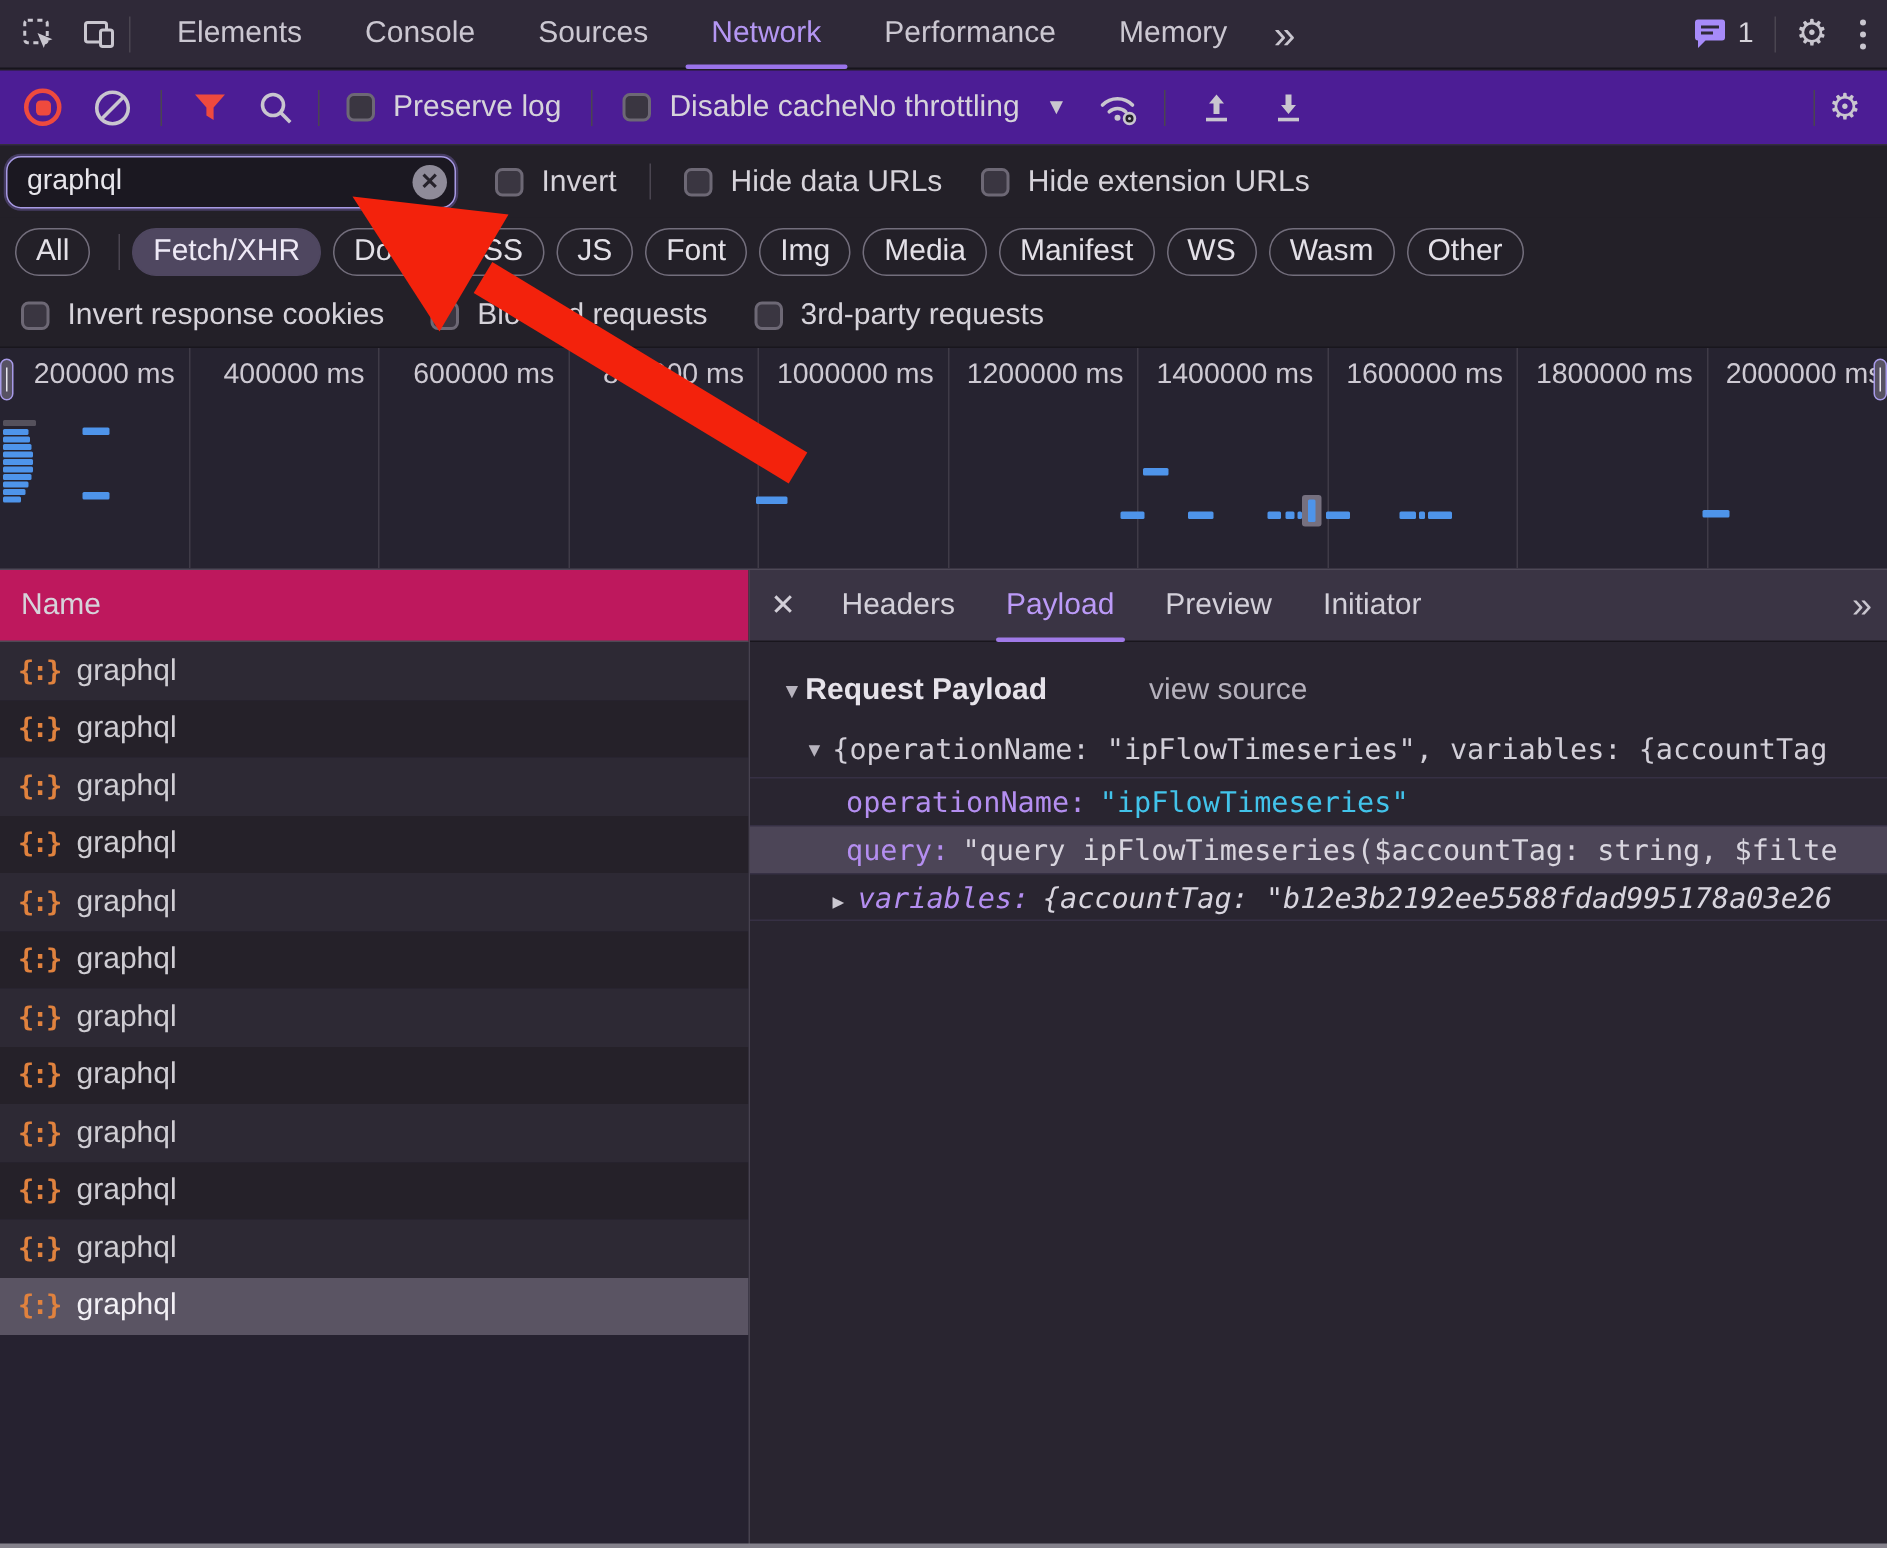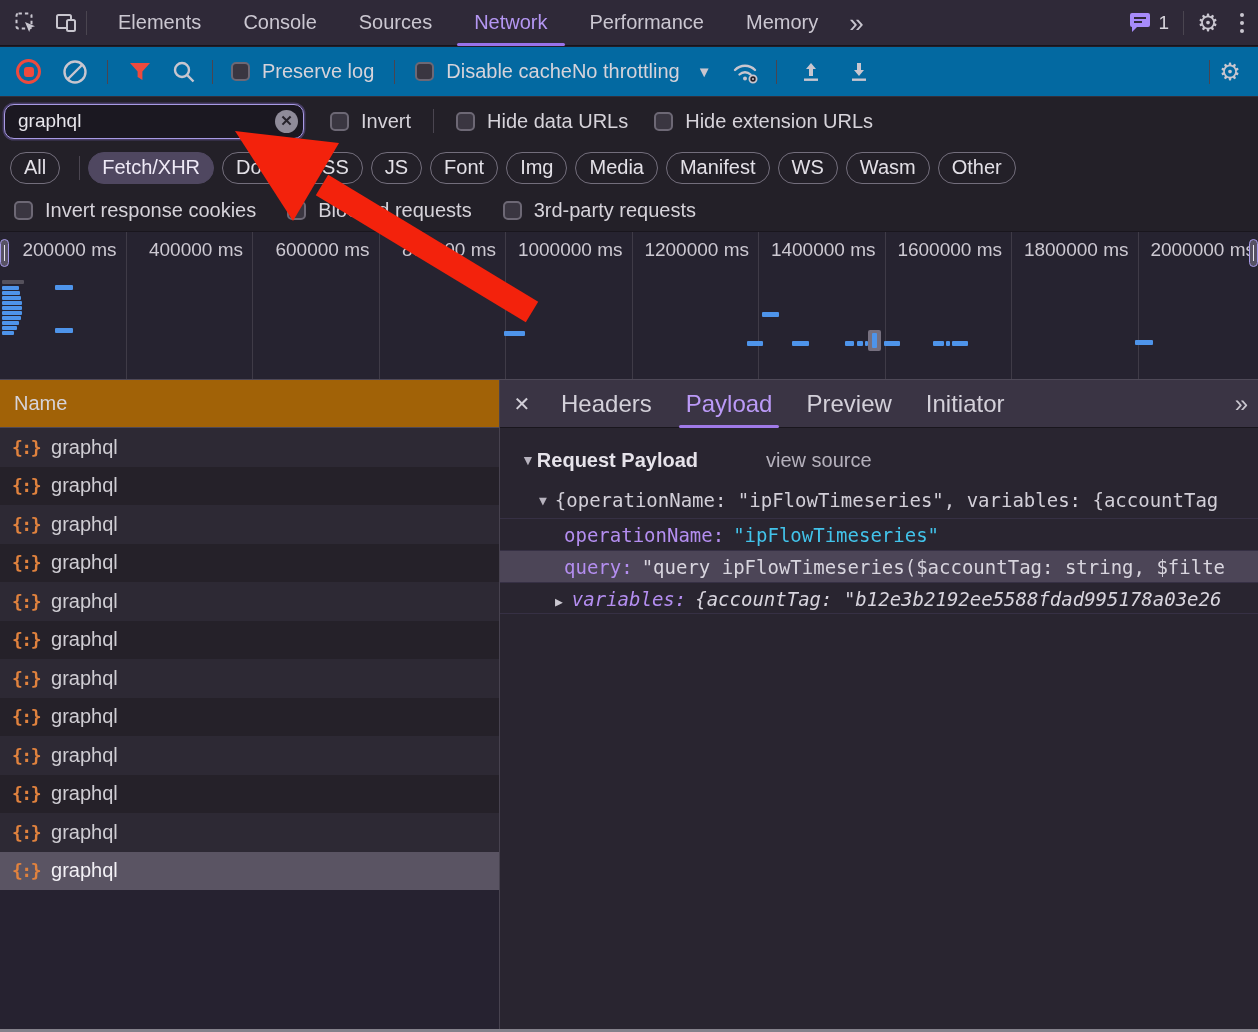--- a/index.html
+++ b/index.html
@@ -22,21 +22,21 @@
     background:#9a73ea; border-radius:2px; }
   .chev { color:#c9c6cf; font-size:26px; line-height:1; padding:0 10px; cursor:pointer; }
   .spacer { flex:1; }
   .bubble-wrap { display:flex; align-items:center; gap:7px; cursor:pointer; margin-right:14px; }
   .bubble-count { color:#d6d3da; font-size:19px; }
   .dots { display:flex; flex-direction:column; gap:4px; padding:0 14px 0 8px; cursor:pointer; }
   .dots i { width:4px; height:4px; border-radius:50%; background:#c9c6cf; }
   .tabbar .gear { font-size:24px; margin:0 4px; }
 
   
-  .toolbar { position:absolute; left:0; top:47px; width:100%; height:50px; background:#0369a1;
+  .toolbar { position:absolute; left:0; top:47px; width:100%; height:50px; background:#4c1d95;
     display:flex; align-items:center; border-bottom:1px solid #332f3b; }
   .rec { width:25px; height:25px; border:3px solid #ee4a3e; border-radius:50%; margin-left:16px;
     display:flex; align-items:center; justify-content:center; cursor:pointer; }
   .rec i { width:10px; height:10px; background:#ee4a3e; border-radius:3px; }
   .tool-ic { display:flex; align-items:center; justify-content:center; width:44px; height:40px; cursor:pointer; }
   .cb { width:19px; height:19px; border:2px solid #6d6875; border-radius:5px; background:#3a3641;
     flex:0 0 auto; cursor:pointer; }
   .cb-row { display:flex; align-items:center; gap:12px; cursor:pointer; }
   .lbl { font-size:20px; color:#d6d3da; white-space:nowrap; }
   .throttle { display:flex; align-items:center; gap:17px; cursor:pointer; }
@@ -79,35 +79,35 @@
   .tl-bar.gray { background:#55515c; }
   .tl-bar.marker { background:#76707f; border-radius:2px; }
   .grip { position:absolute; top:7px; width:9px; height:28px; background:#575263;
     border:1.5px solid #a79ae8; border-radius:5px; cursor:col-resize; }
   .grip::after { content:""; position:absolute; left:2.5px; top:5px; bottom:5px; width:1.5px; background:#e8e6ee; }
   .grip.left { left:0; } .grip.right { left:1249px; }
 
   
   .content { position:absolute; left:0; top:380px; width:100%; height:652px; display:flex; }
   .table { width:500px; height:100%; background:#262230; border-right:1px solid #47424f; overflow:hidden; }
-  .table-header { height:48px; display:flex; align-items:center; padding-left:14px; background:#a16207;
+  .table-header { height:48px; display:flex; align-items:center; padding-left:14px; background:#be185d;
     border-bottom:1px solid #4e4855; color:#d6d3da; font-size:20px; }
   .req-row { height:38.5px; display:flex; align-items:center; gap:11px; padding-left:12px;
     font-size:20px; color:#cfcdd3; cursor:pointer; background:#252129; }
   .req-row:nth-child(odd) { background:#2d2934; }
   .req-row.selected { background:#5a5463; color:#f2f0f5; }
   .json-ic { font-family:"DejaVu Sans Mono",monospace; font-size:18px; font-weight:bold; color:#e0823e;
     letter-spacing:-1.5px; }
 
   .details { flex:1; height:100%; background:#292530; overflow:hidden; }
   .dtabs { height:48px; background:#3a3444; display:flex; align-items:center; border-bottom:1px solid #19161d; }
   .close-x { width:44px; height:48px; display:flex; align-items:center; justify-content:center;
     color:#d2cfd8; font-size:20px; cursor:pointer; background:none; border:none; }
   .dtab { position:relative; height:48px; padding:0 17px; display:flex; align-items:center; background:none;
-    border:none; color:#d3d0d9; font-size:24px; font-family:"Liberation Sans",sans-serif; cursor:pointer; }
+    border:none; color:#d3d0d9; font-size:20px; font-family:"Liberation Sans",sans-serif; cursor:pointer; }
   .dtab.selected { color:#bb9af7; }
   .dtab.selected::after { content:""; position:absolute; left:10px; right:10px; bottom:0; height:3px;
     background:#a07ae8; border-radius:2px; }
   .dtabs .chev { font-size:24px; }
 
   .payload { font-size:19px; }
   .p-title { display:flex; align-items:center; margin:16px 0 0 21px; height:32px; }
   .p-title .tri { color:#b7b3be; font-size:14px; margin-right:2px; }
   .p-title b { color:#e6e3ea; font-size:20px; }
   .view-src { color:#b5b1bc; margin-left:68px; font-size:20px; cursor:pointer; }

